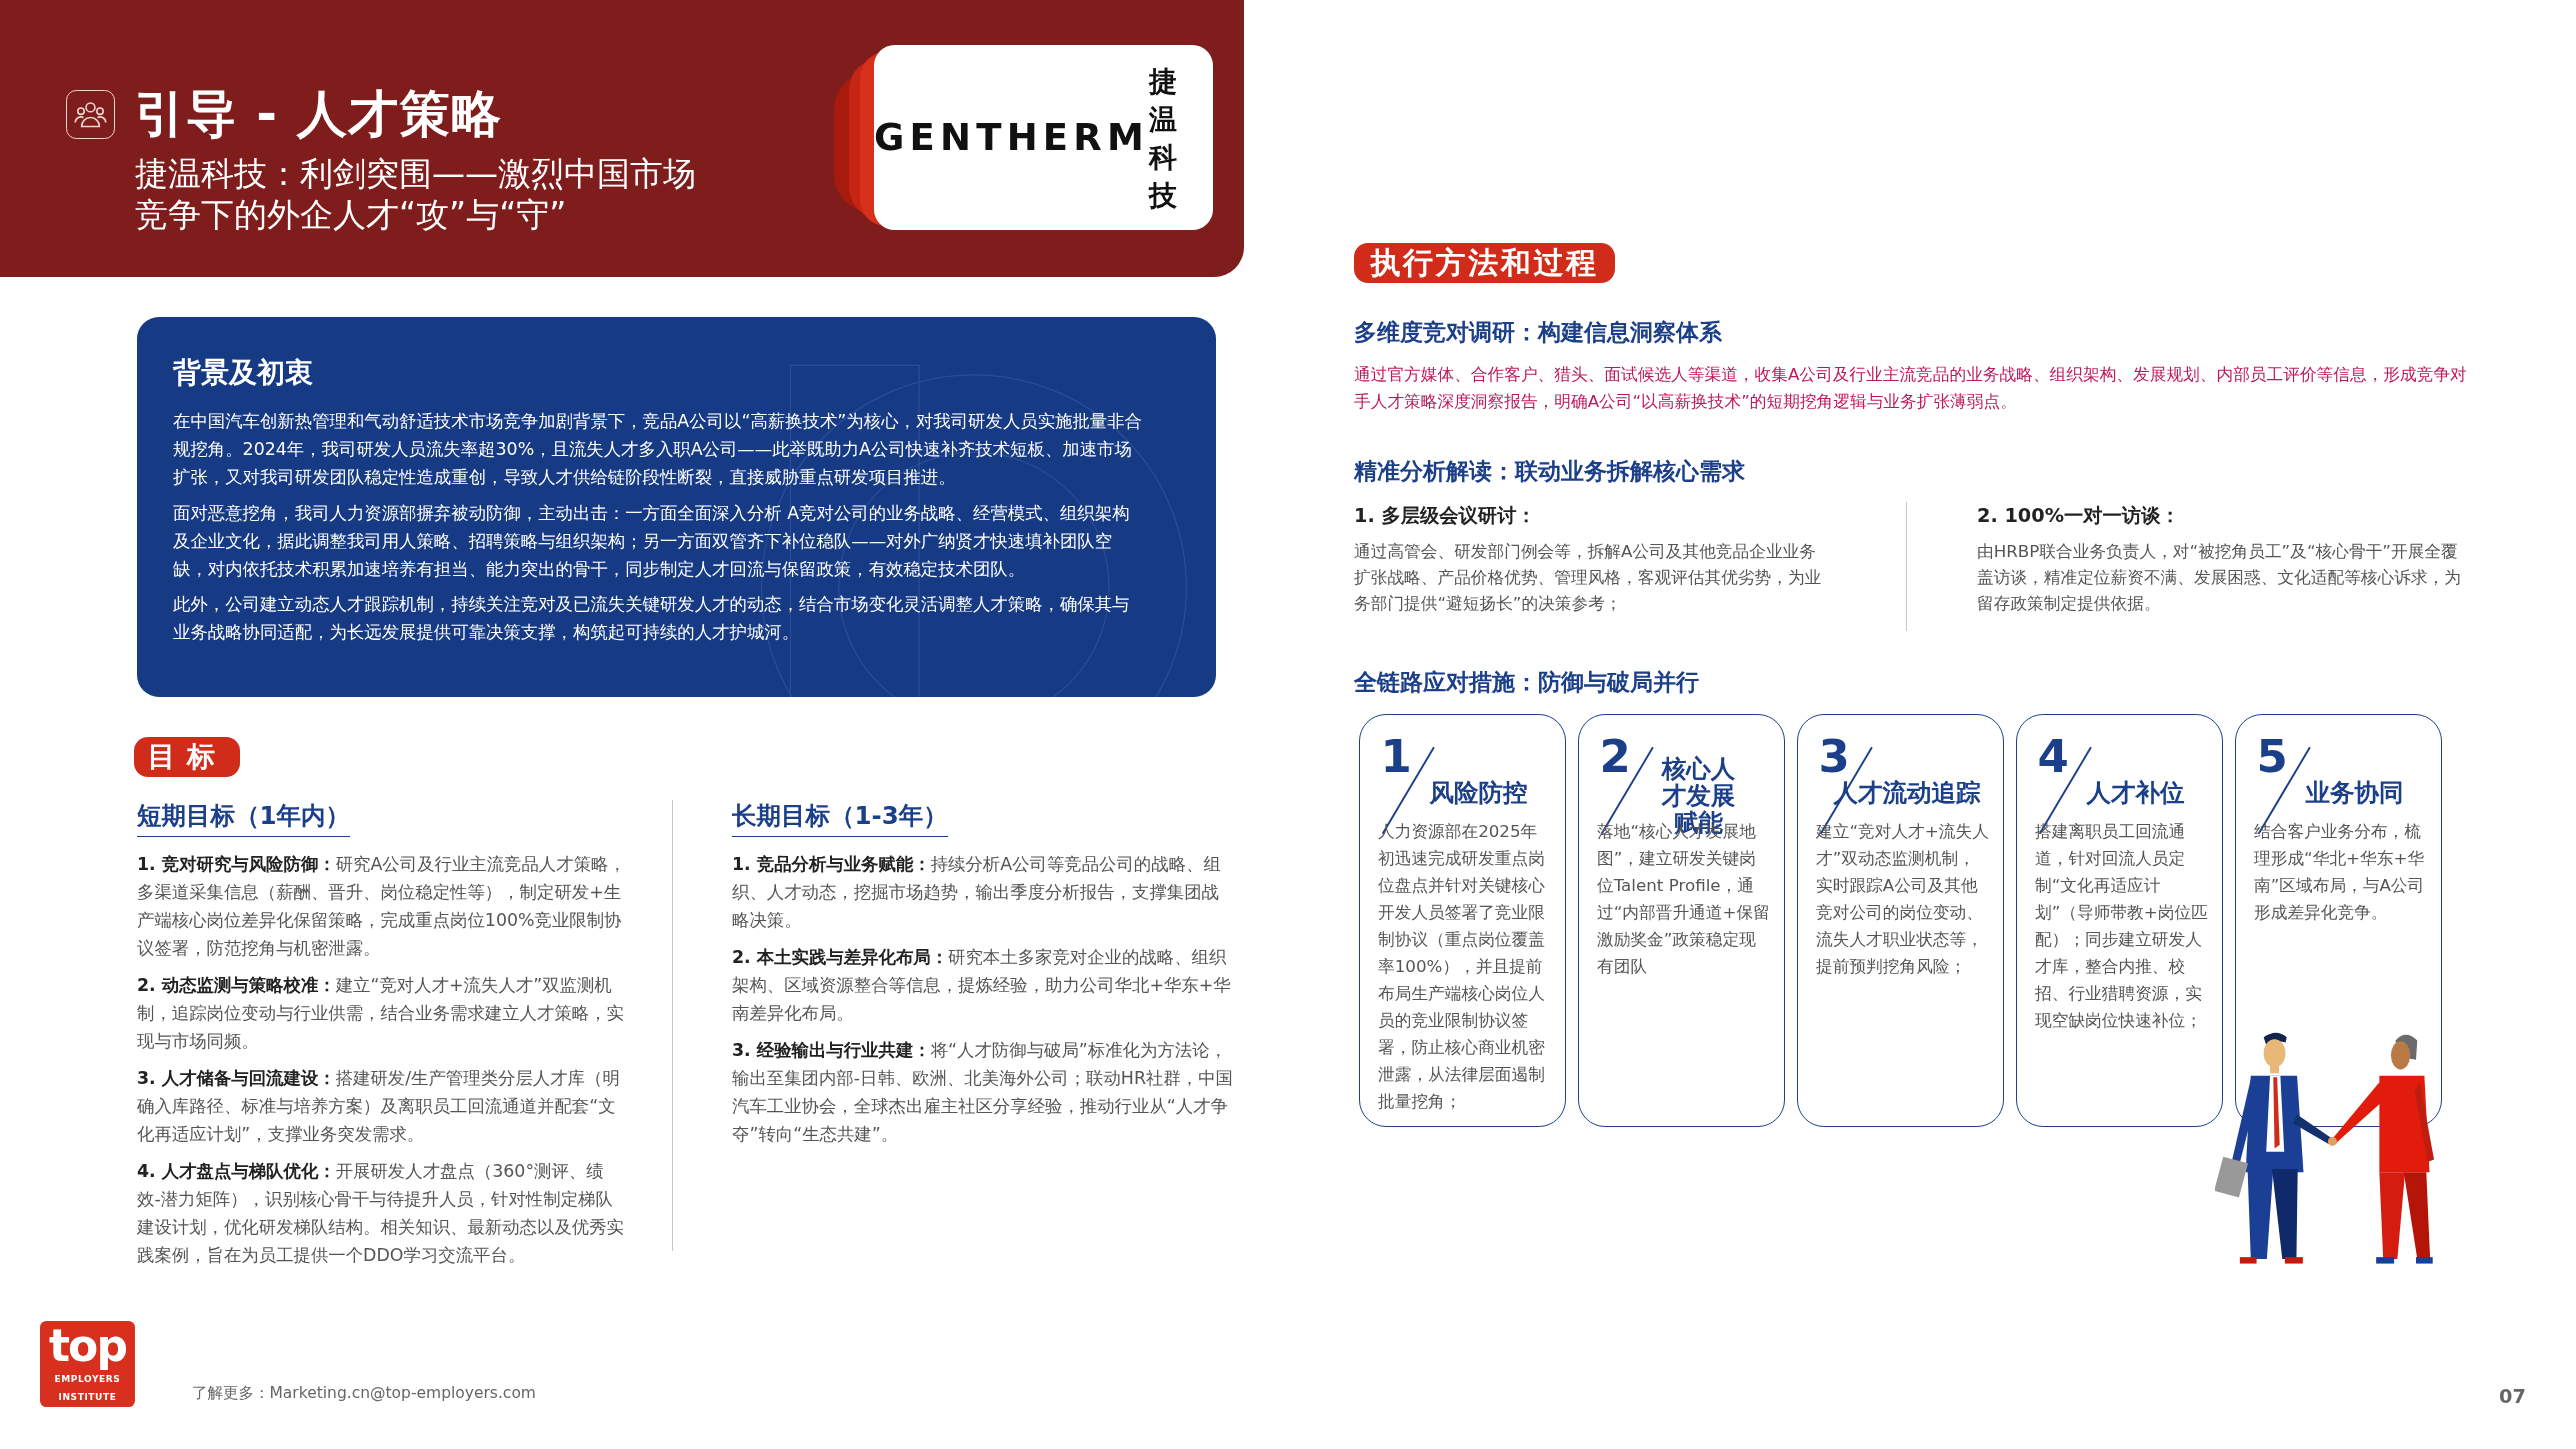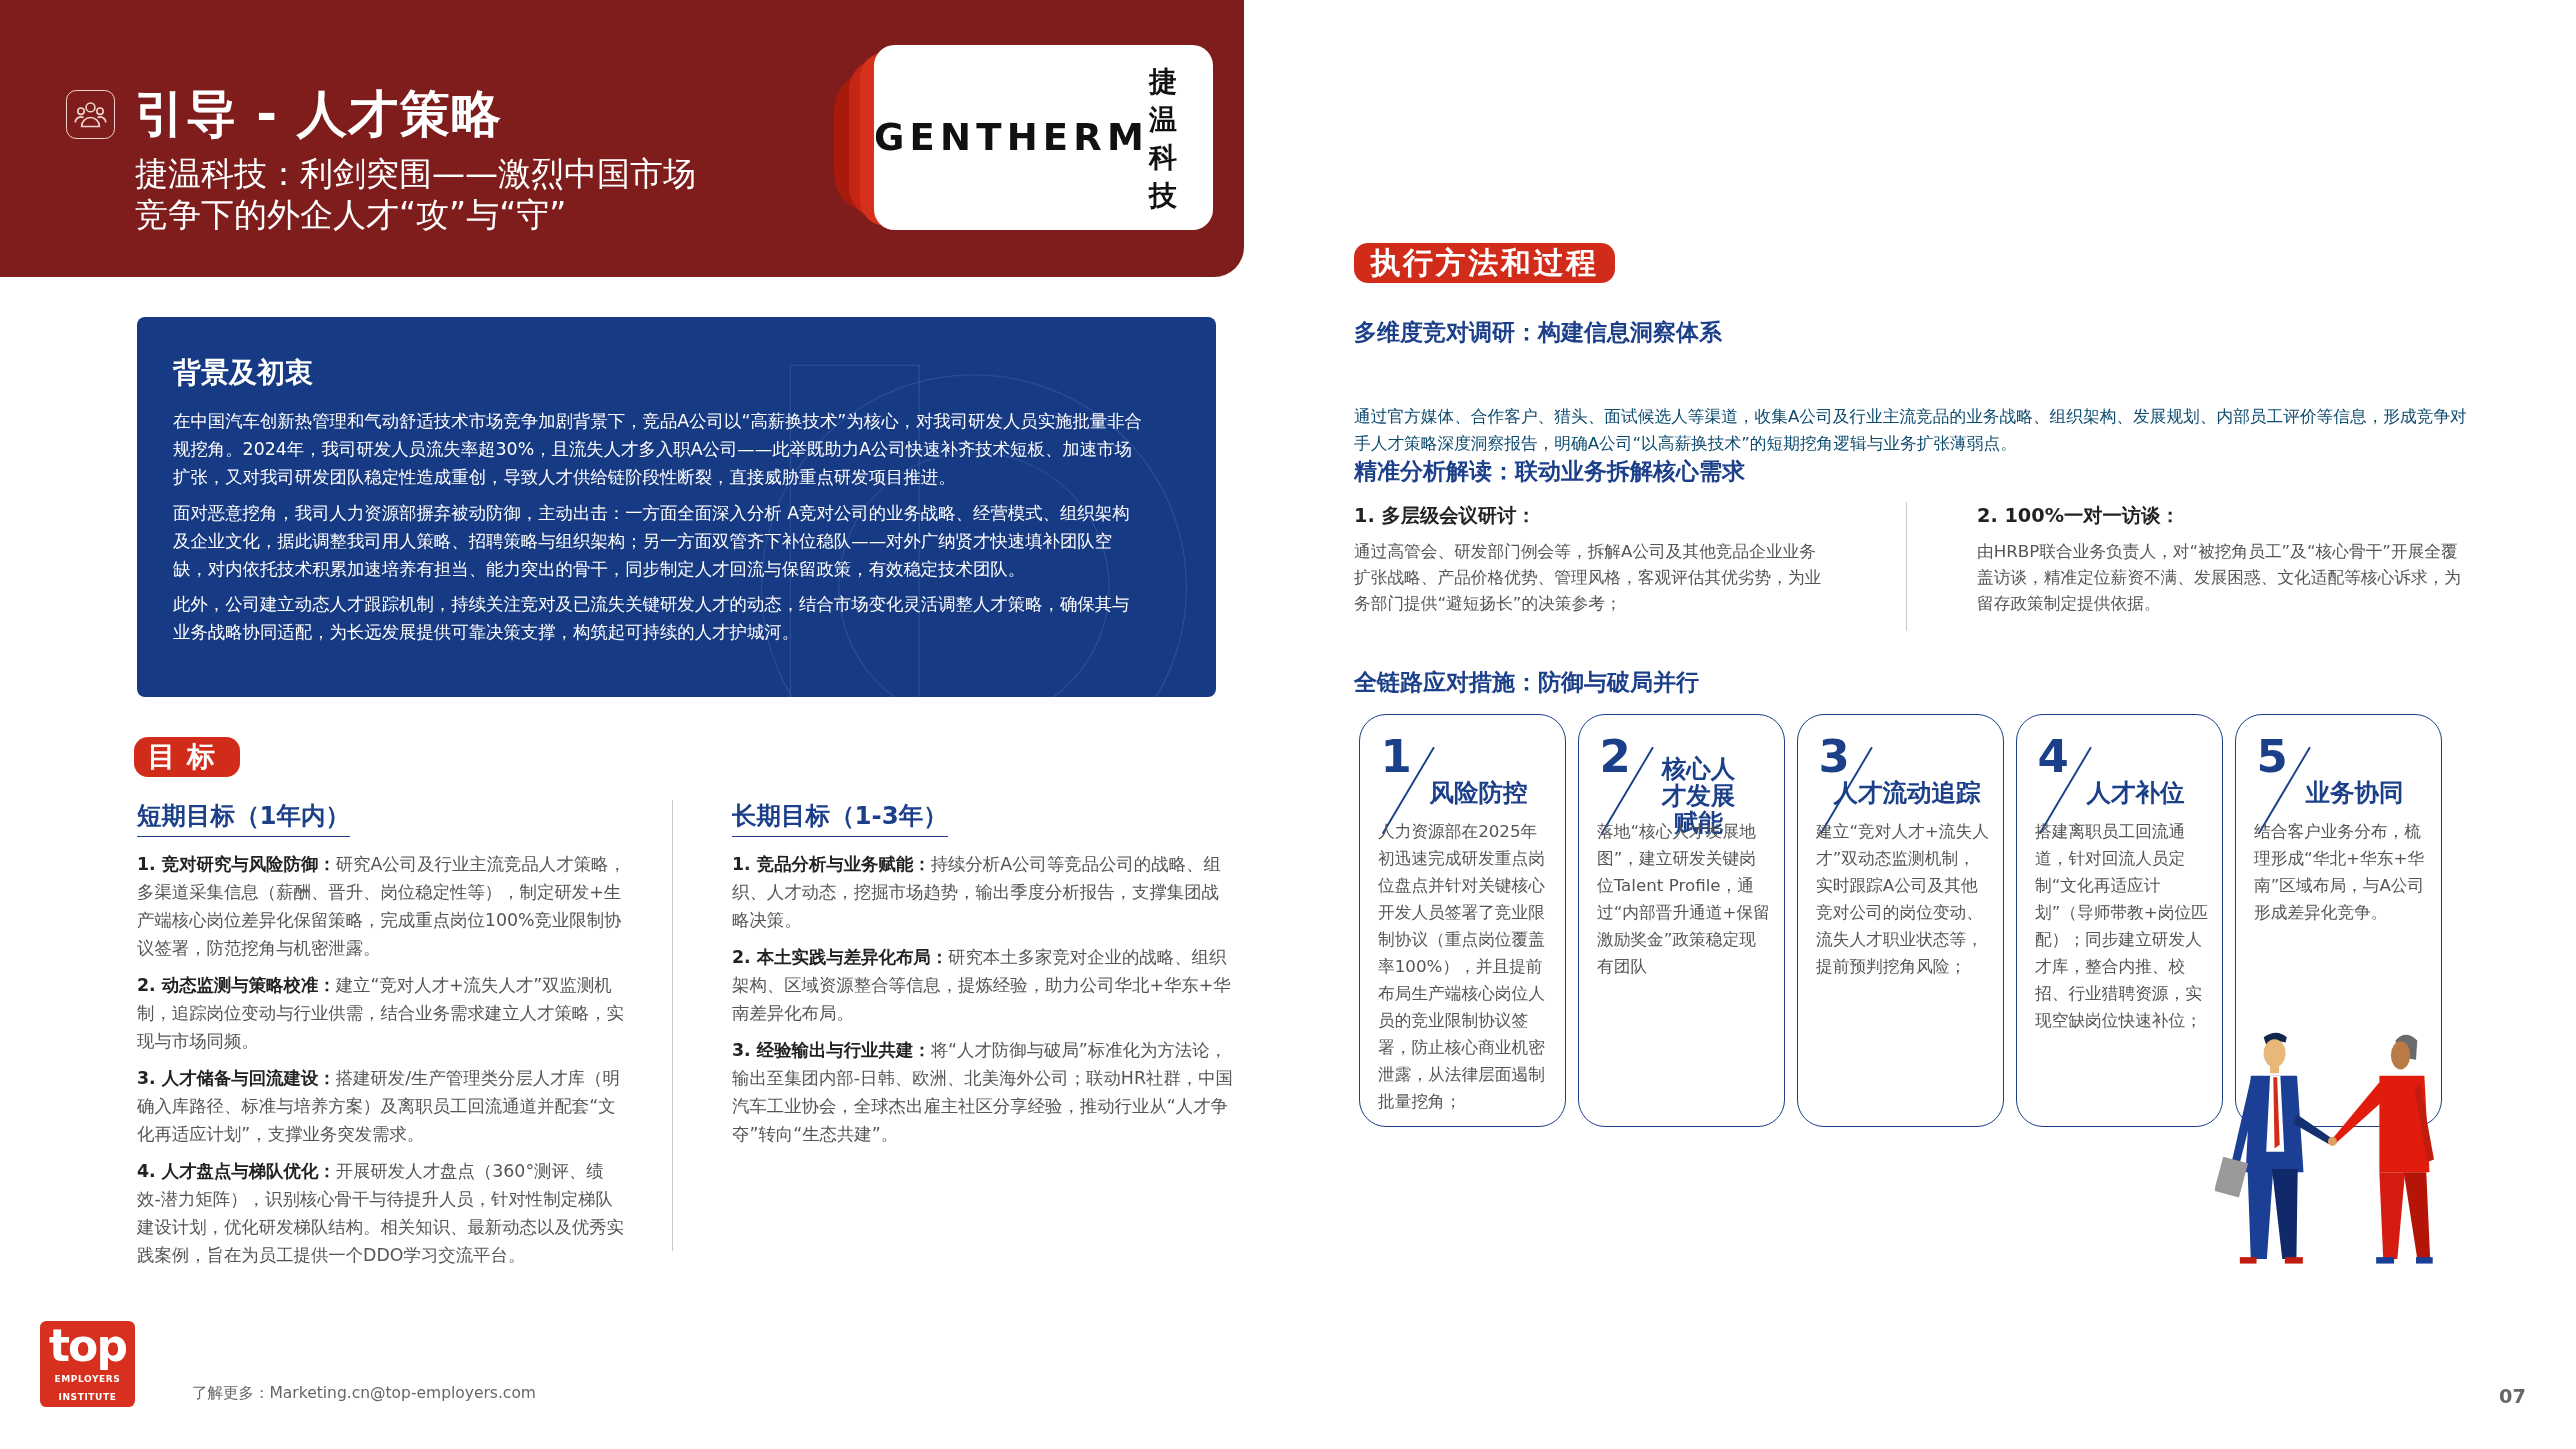--- a/index.html
+++ b/index.html
@@ -12,21 +12,21 @@
   .hero-title { position: absolute; left: 135px; top: 82px; font-size: 50px; font-weight: 700; color: #fff; letter-spacing: 1.3px; line-height: 64px; }
   .hero-sub { position: absolute; left: 135px; top: 153px; font-size: 33px; color: #fff; line-height: 41px; }
   .logo-stack1 { position: absolute; left: 834px; top: 71px; width: 77px; height: 142px; background: #a81a0c; border-radius: 39px 0 0 39px; }
   .logo-stack2 { position: absolute; left: 849px; top: 58px; width: 64px; height: 161px; background: #c62414; border-radius: 32px 0 0 32px; }
   .logo-stack3 { position: absolute; left: 860px; top: 52px; width: 52px; height: 174px; background: #d7301b; border-radius: 26px 0 0 26px; }
   .logo-card { position: absolute; left: 874px; top: 45px; width: 339px; height: 185px; background: #fff; border-radius: 20.6px; display: flex; align-items: center; justify-content: center; }
   .logo-en { font-family: "DejaVu Sans", sans-serif; font-weight: 700; font-size: 37px; letter-spacing: 5.2px; color: #111; line-height: 41px; }
   .logo-cn { font-weight: 700; font-size: 28px; letter-spacing: 10.3px; color: #111; margin-top: 2.6px; }
 
   
-  .bg-box { position: absolute; left: 137px; top: 317px; width: 1079px; height: 380px; background: #163a84; border-radius: 8px; overflow: hidden; }
+  .bg-box { position: absolute; left: 137px; top: 317px; width: 1079px; height: 380px; background: #163a84; border-radius: 22px; overflow: hidden; }
   .bg-deco { position: absolute; left: 0; top: 0; width: 100%; height: 100%; }
   .bg-title { position: absolute; left: 36px; top: 37px; font-size: 28px; font-weight: 700; color: #fff; }
   .bg-body { position: absolute; left: 36px; top: 90px; width: 972px; font-size: 17.4px; color: #fff; line-height: 28px; }
   .bg-body p { margin-bottom: 7.7px; }
 
   
   .pill { position: absolute; height: 40px; background: #d12c1a; border-radius: 14px; color: #fff; font-weight: 700; font-size: 28px; display: flex; align-items: center; justify-content: center; letter-spacing: 2.6px; }
   .pill-goals { left: 134px; top: 737px; width: 106px; letter-spacing: 11.6px; }
   .pill-exec { left: 1354px; top: 243px; width: 261px; font-size: 30px; }
 
@@ -34,21 +34,21 @@
   .goal-col { position: absolute; top: 799px; }
   .goal-col.short { left: 137px; width: 489px; }
   .goal-col.long { left: 732px; width: 502px; }
   .goal-head { display: inline-block; font-size: 24.5px; font-weight: 700; color: #1c3f8a; padding-bottom: 3.9px; border-bottom: 1.9px solid #1c3f8a; margin-bottom: 13px; }
   .goal-item { font-size: 17.4px; line-height: 28px; color: #555; margin-bottom: 9px; }
   .goal-item b { color: #222; font-weight: 700; }
   .vdiv { position: absolute; left: 672px; top: 800px; width: 1.3px; height: 451px; background: #c8c8c8; }
 
   
   .sec-head { position: absolute; left: 1354px; font-size: 23px; font-weight: 700; color: #1c3f8a; }
-  .sec-body { position: absolute; left: 1354px; font-size: 16.7px; color: #0c4a6e; line-height: 27px; margin-top: 42px; }
+  .sec-body { position: absolute; left: 1354px; font-size: 16.7px; color: #be185d; line-height: 27px; }
   .sub-head { position: absolute; font-size: 19.3px; font-weight: 700; color: #222; }
   .sub-body { position: absolute; font-size: 16.7px; color: #555; line-height: 26px; }
   .vdiv2 { position: absolute; left: 1906px; top: 502px; width: 1.3px; height: 129px; background: #c8c8c8; }
 
   
   .card { position: absolute; top: 714px; width: 207px; height: 413px; border: 1.9px solid #1c3f8a; border-radius: 27px; background: #fff; }
   .card-num { position: absolute; left: 20.6px; top: 15.5px; font-size: 45px; font-weight: 700; color: #1c3f8a; line-height: 52px; }
   .card-slash { position: absolute; left: 13px; top: 13px; width: 77px; height: 109px; }
   .card-title { position: absolute; left: 0; right: 0; top: 64px; text-align: center; font-size: 24.5px; font-weight: 700; color: #1c3f8a; line-height: 27px; }
   .card-title.two { top: 40px; left: 45px; right: 0; }

